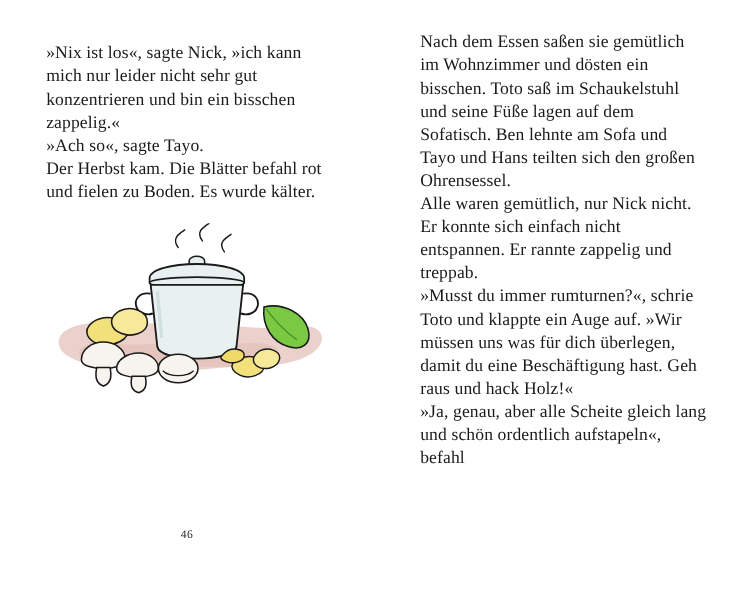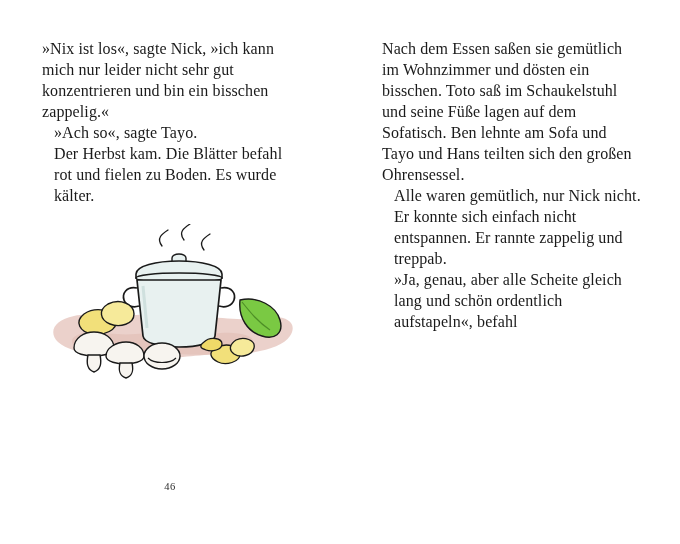--- a/index.html
+++ b/index.html
@@ -23,34 +23,33 @@
   .page {
     position: relative;
     width: 340px;
     height: 544px;
     box-sizing: border-box;
   }
   .page-left {
     padding: 38px 38px 0 42px;
   }
   .page-right {
-    padding: 38px 38px 0 42px;
+    padding: 28px 38px 0 42px;
   }
   .text-col {
     font-size: 16px;
     line-height: 21px;
     letter-spacing: 0.1px;
   }
   .para {
     margin: 0;
     text-align: left;
   }
   .para + .para {
     margin-top: 0;
-    margin-left: 12px;
   }
   .gap-para {
     margin-top: 23.4px;
   }
   .folio {
     position: absolute;
     bottom: 52px;
     left: 0;
     width: 100%;
     text-align: center;
@@ -145,18 +144,19 @@
       </svg>
     </div>
 
     <div class="folio">46</div>
   </div>
 
   <div class="page page-right">
     <div class="text-col">
       <p class="para">Nach dem Essen saßen sie gemütlich im Wohnzimmer und dösten ein bisschen. Toto saß im Schaukelstuhl und seine Füße lagen auf dem Sofatisch. Ben lehnte am Sofa und Tayo und Hans teilten sich den großen Ohrensessel.</p>
       <p class="para gap-para">Alle waren gemütlich, nur Nick nicht. Er konnte sich einfach nicht entspannen. Er rannte zappelig und treppab.</p>
+      <p class="para">»Musst du immer rumturnen?«, schrie Toto und klappte ein Auge auf. »Wir müssen uns was für dich überlegen, damit du eine Beschäftigung hast. Geh raus und hack Holz!«</p>
       <p class="para">»Ja, genau, aber alle Scheite gleich lang und schön ordentlich aufstapeln«, befahl</p>
     </div>
 
   </div>
 
 </div>
 
 </body></html>

